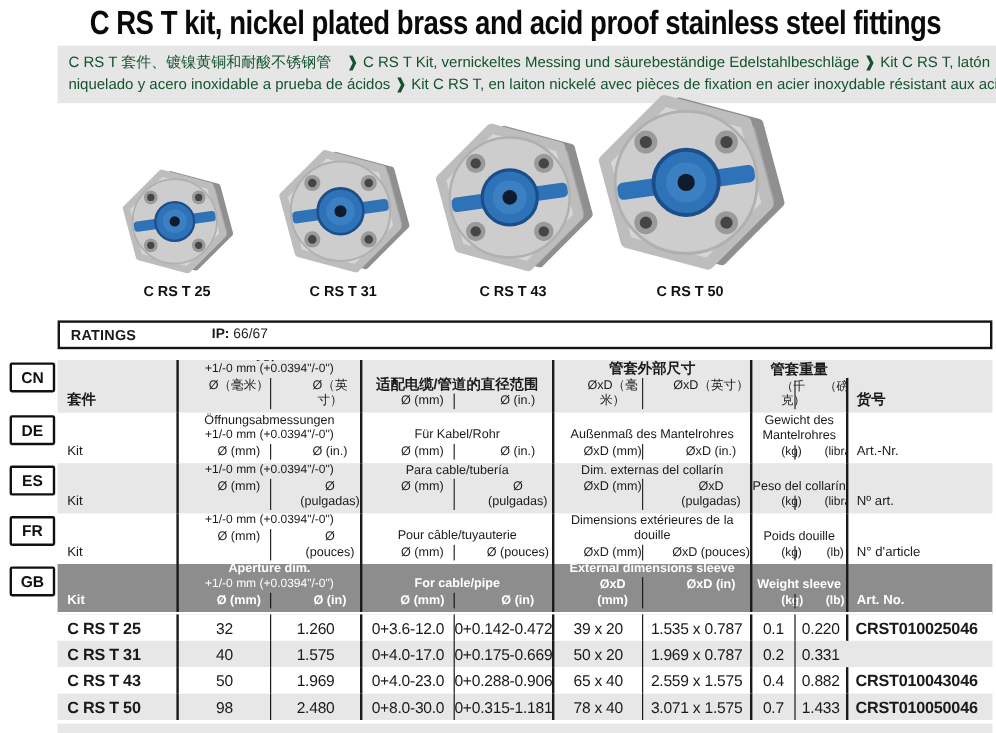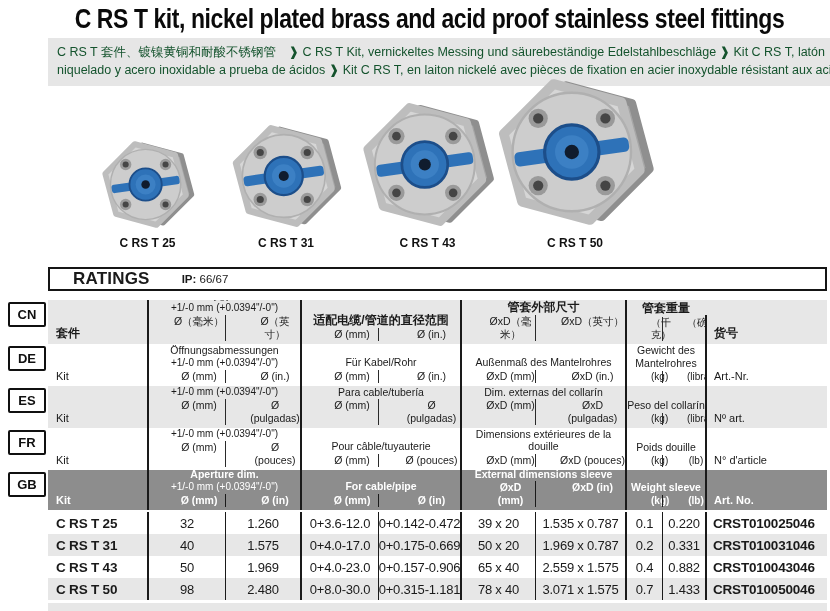--- a/index.html
+++ b/index.html
@@ -12,22 +12,22 @@
   
   .subtitle{position:absolute;left:48px;top:38px;width:809px;box-sizing:border-box;
             background:#e6e6e6;padding:5px 5px 6px 9px;font-size:12.5px;line-height:1.46;color:#14532d;}
   
   .product{position:absolute;}
   .product svg{display:block;width:100%;height:100%;}
   .plabel{position:absolute;font-size:12px;font-weight:bold;text-align:center;color:#111;}
   
   .ratings{position:absolute;left:48px;top:267px;width:779px;height:24px;box-sizing:border-box;
            border:2px solid #151515;background:#fff;display:flex;align-items:center;}
-  .ratings .rlabel{font-weight:bold;font-size:17px;margin-left:23px;letter-spacing:0.2px;}
-  .ratings .rip{margin-left:32px;font-size:11.5px;}
+  .ratings .rlabel{font-weight:bold;font-size:12px;margin-left:9px;letter-spacing:0.2px;}
+  .ratings .rip{margin-left:63px;font-size:11.5px;}
   .ratings .rip b{font-weight:bold;}
   
   .badge{position:absolute;left:8px;width:34px;height:21px;background:#fff;border:2.5px solid #101010;
          border-radius:2px;display:flex;align-items:center;justify-content:center;
          font-size:13px;font-weight:bold;color:#101010;}
   
   .tbl{position:absolute;left:48px;top:300px;width:779px;}
   .lrow{display:grid;grid-template-columns:99px 153px 160px 165px 80px 122px;box-sizing:border-box;}
   .lrow .cell{box-sizing:border-box;display:flex;flex-direction:column;justify-content:flex-end;
               text-align:center;font-size:10.5px;line-height:1.22;padding-bottom:3px;overflow:hidden;}
@@ -317,28 +317,27 @@
     <div class="drow r-odd">
       <div class="dcell dkit">C RS T 31</div>
       <div class="dcell b2">40</div>
       <div class="dcell b1">1.575</div>
       <div class="dcell b2">0+4.0-17.0</div>
       <div class="dcell b1">0+0.175-0.669</div>
       <div class="dcell b2">50 x 20</div>
       <div class="dcell b1">1.969 x 0.787</div>
       <div class="dcell b2">0.2</div>
       <div class="dcell b1">0.331</div>
-      <div class="dcell dart b2">CRST010031046</div>
     </div>
     <div class="drow r-even">
       <div class="dcell dkit">C RS T 43</div>
       <div class="dcell b2">50</div>
       <div class="dcell b1">1.969</div>
       <div class="dcell b2">0+4.0-23.0</div>
-      <div class="dcell b1">0+0.157-0.906</div>
+      <div class="dcell b1">0+0.288-0.906</div>
       <div class="dcell b2">65 x 40</div>
       <div class="dcell b1">2.559 x 1.575</div>
       <div class="dcell b2">0.4</div>
       <div class="dcell b1">0.882</div>
       <div class="dcell dart b2">CRST010043046</div>
     </div>
     <div class="drow r-odd">
       <div class="dcell dkit">C RS T 50</div>
       <div class="dcell b2">98</div>
       <div class="dcell b1">2.480</div>

